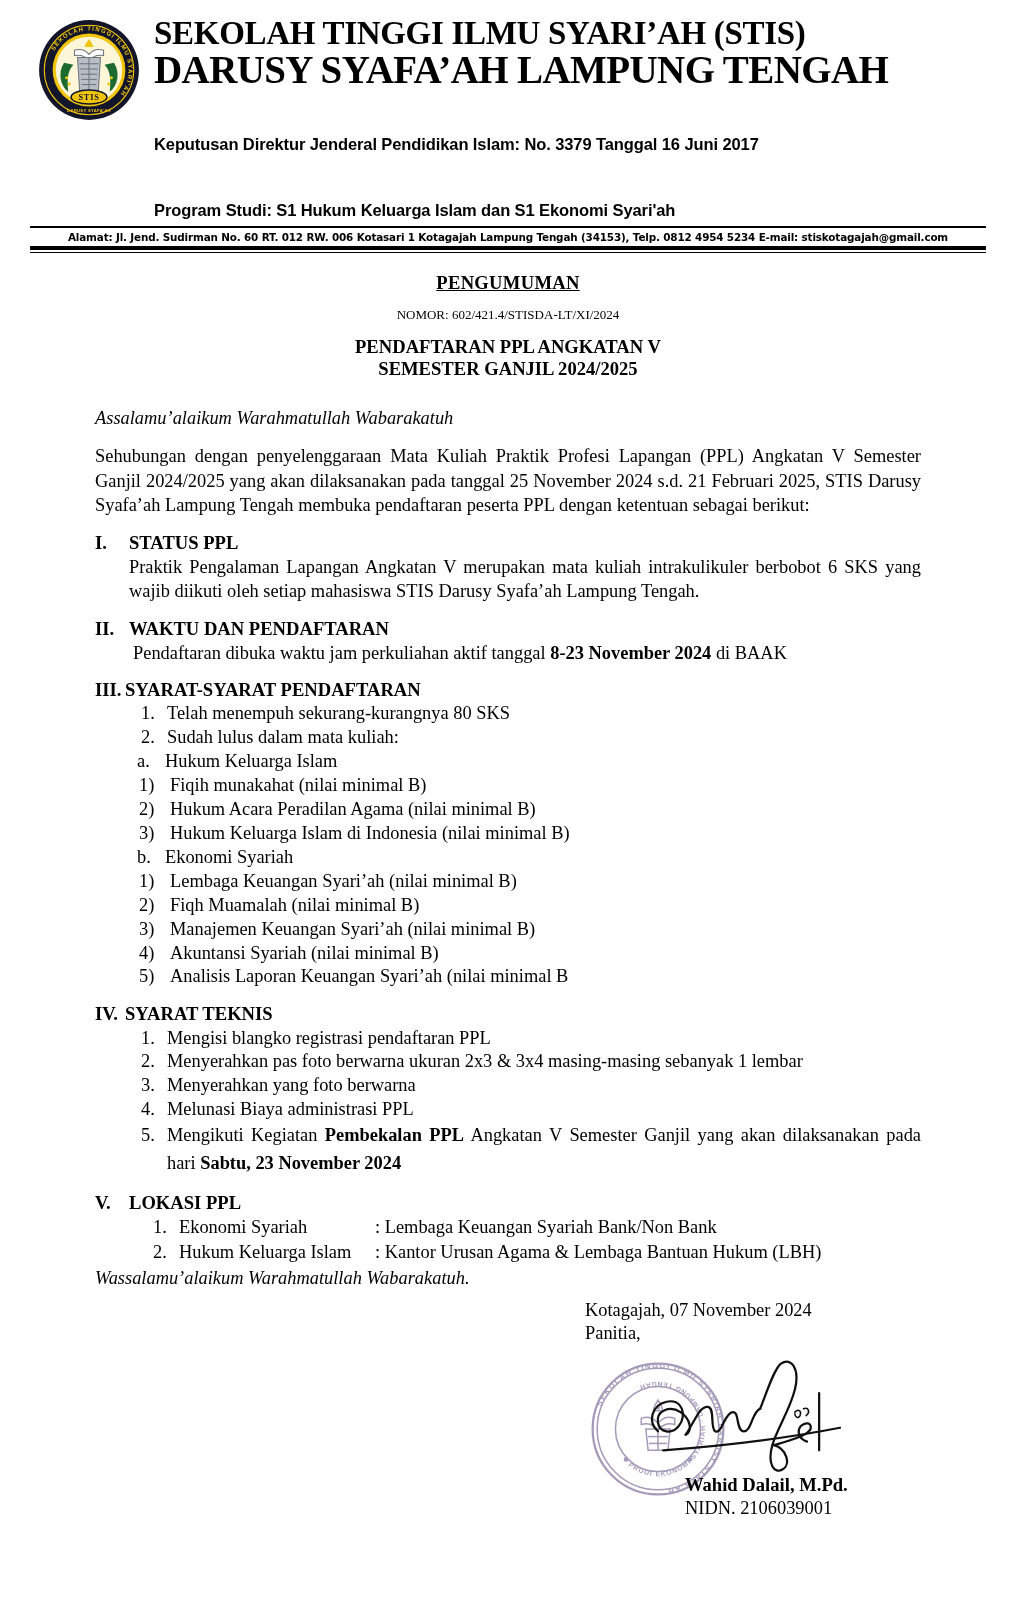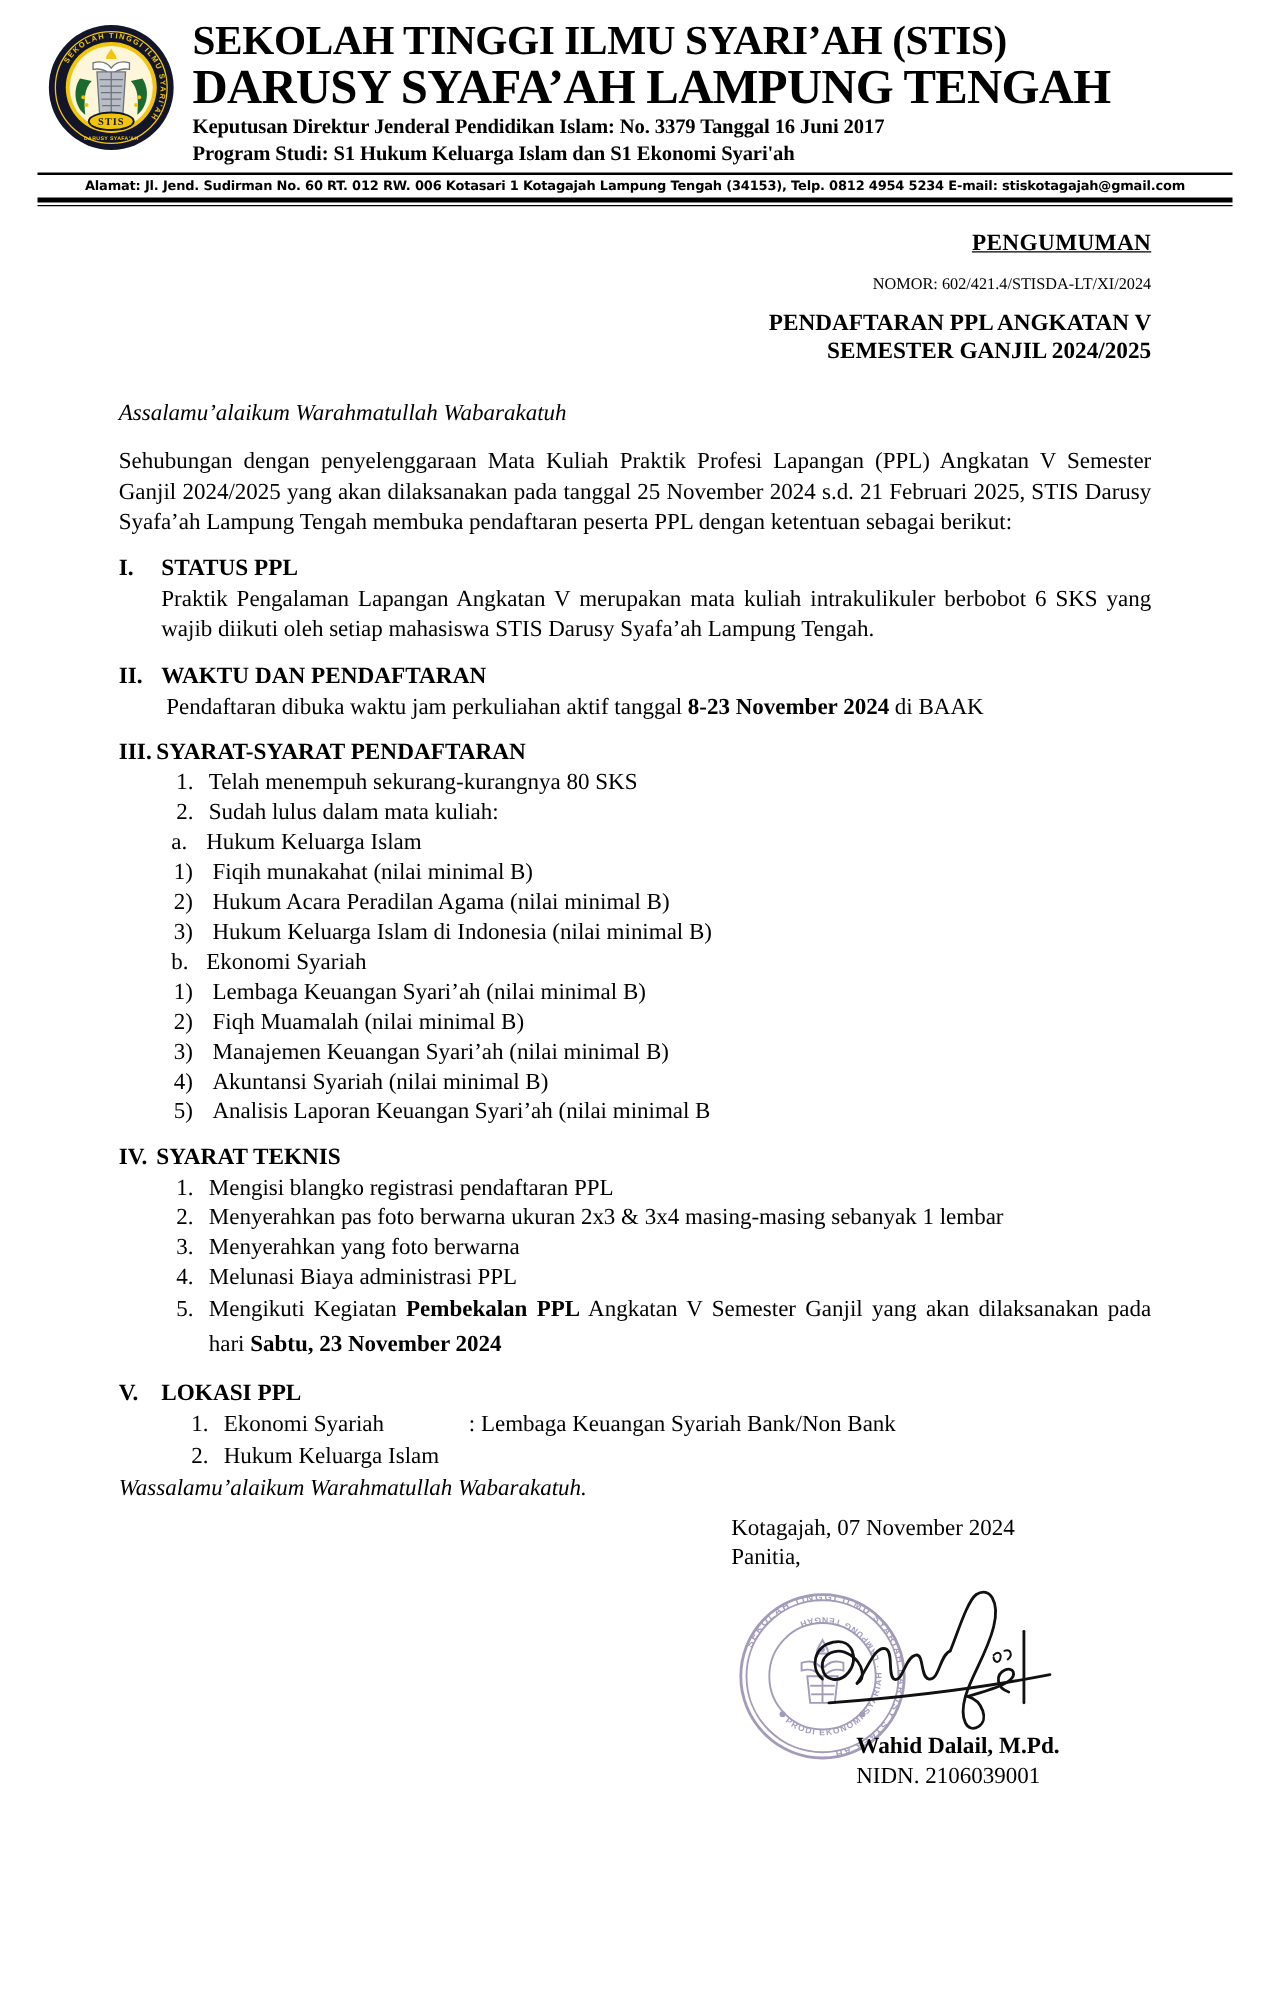--- a/index.html
+++ b/index.html
@@ -51,26 +51,27 @@
   }
   .org-line2 {
     font-family: "Liberation Serif", "DejaVu Serif", serif;
     font-weight: bold;
     font-size: 39px;
     letter-spacing: -0.6px;
     line-height: 1.03;
     white-space: nowrap;
   }
   .org-sub {
-    font-family: Liberation Serif, serif;
+    font-family: Liberation Sans, sans-serif;
     font-weight: bold;
     font-size: 16.5px;
     line-height: 1.32;
     letter-spacing: -0.1px;
     white-space: nowrap;
+    margin-top: 44px;
   }
   .rule-thin {
     height: 2px;
     background: #000;
     margin: 4px 30px 0 30px;
   }
   .address-line {
     font-family: "DejaVu Sans", "Liberation Sans", sans-serif;
     font-weight: bold;
     font-size: 10.4px;
@@ -86,21 +87,21 @@
     height: 2px;
   }
 
   
   .doc-body {
     padding: 18px 95px 0 95px;
     font-size: 18.4px;
     line-height: 1.30;
   }
   .title-block {
-    text-align: right;
+    text-align: center;
     margin-bottom: 6px;
     font-family: Liberation Serif, serif;
   }
   .t-pengumuman {
     font-weight: bold;
     text-decoration: underline;
     font-size: 18.6px;
     letter-spacing: 0.3px;
   }
   .t-nomor {
@@ -411,20 +412,21 @@
     </div>
     <div style="padding-left:58px">
       <div class="lokasi-row">
         <span class="mk">1.</span>
         <span class="nm">Ekonomi Syariah</span>
         <span class="li-txt">: Lembaga Keuangan Syariah Bank/Non Bank</span>
       </div>
       <div class="lokasi-row">
         <span class="mk">2.</span>
         <span class="nm">Hukum Keluarga Islam</span>
+        <span class="li-txt">: Kantor Urusan Agama &amp; Lembaga Bantuan Hukum (LBH)</span>
       </div>
     </div>
   </div>
 
   <div class="closing-salam">Wassalamu’alaikum Warahmatullah Wabarakatuh.</div>
 
   <div class="sig-area">
     <div class="sig-place">Kotagajah, 07 November 2024</div>
     <div class="sig-role">Panitia,</div>
 

